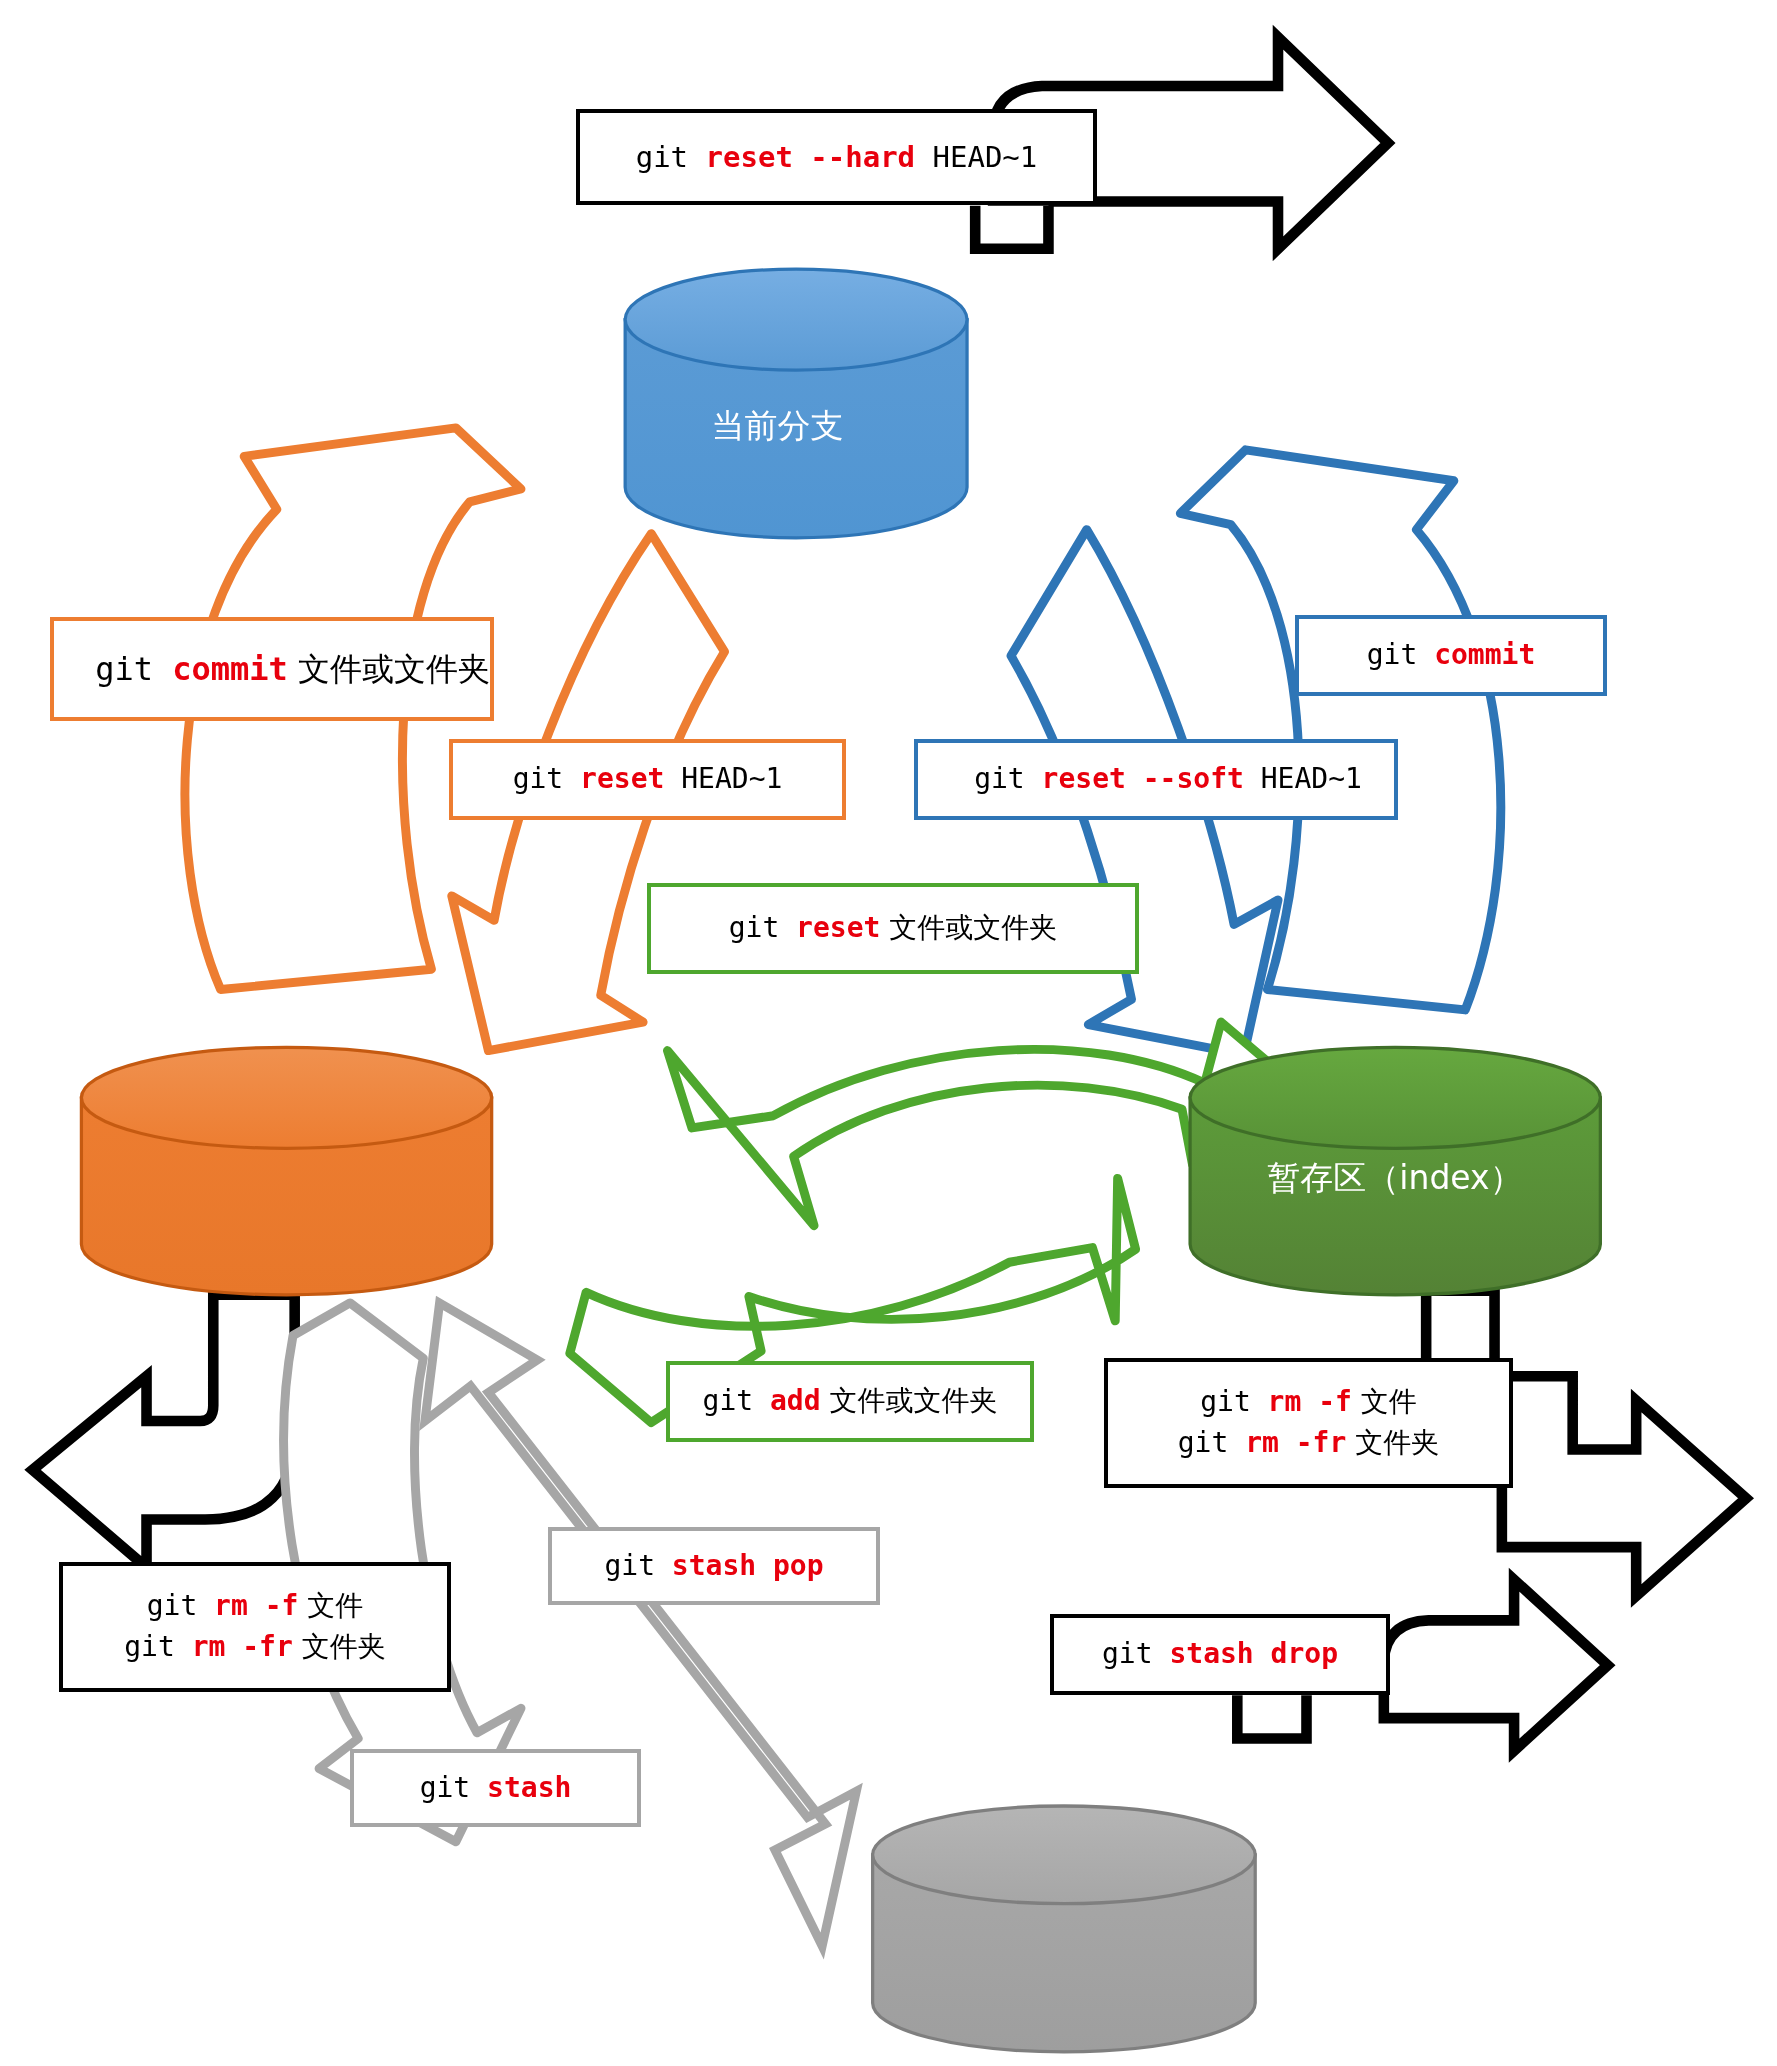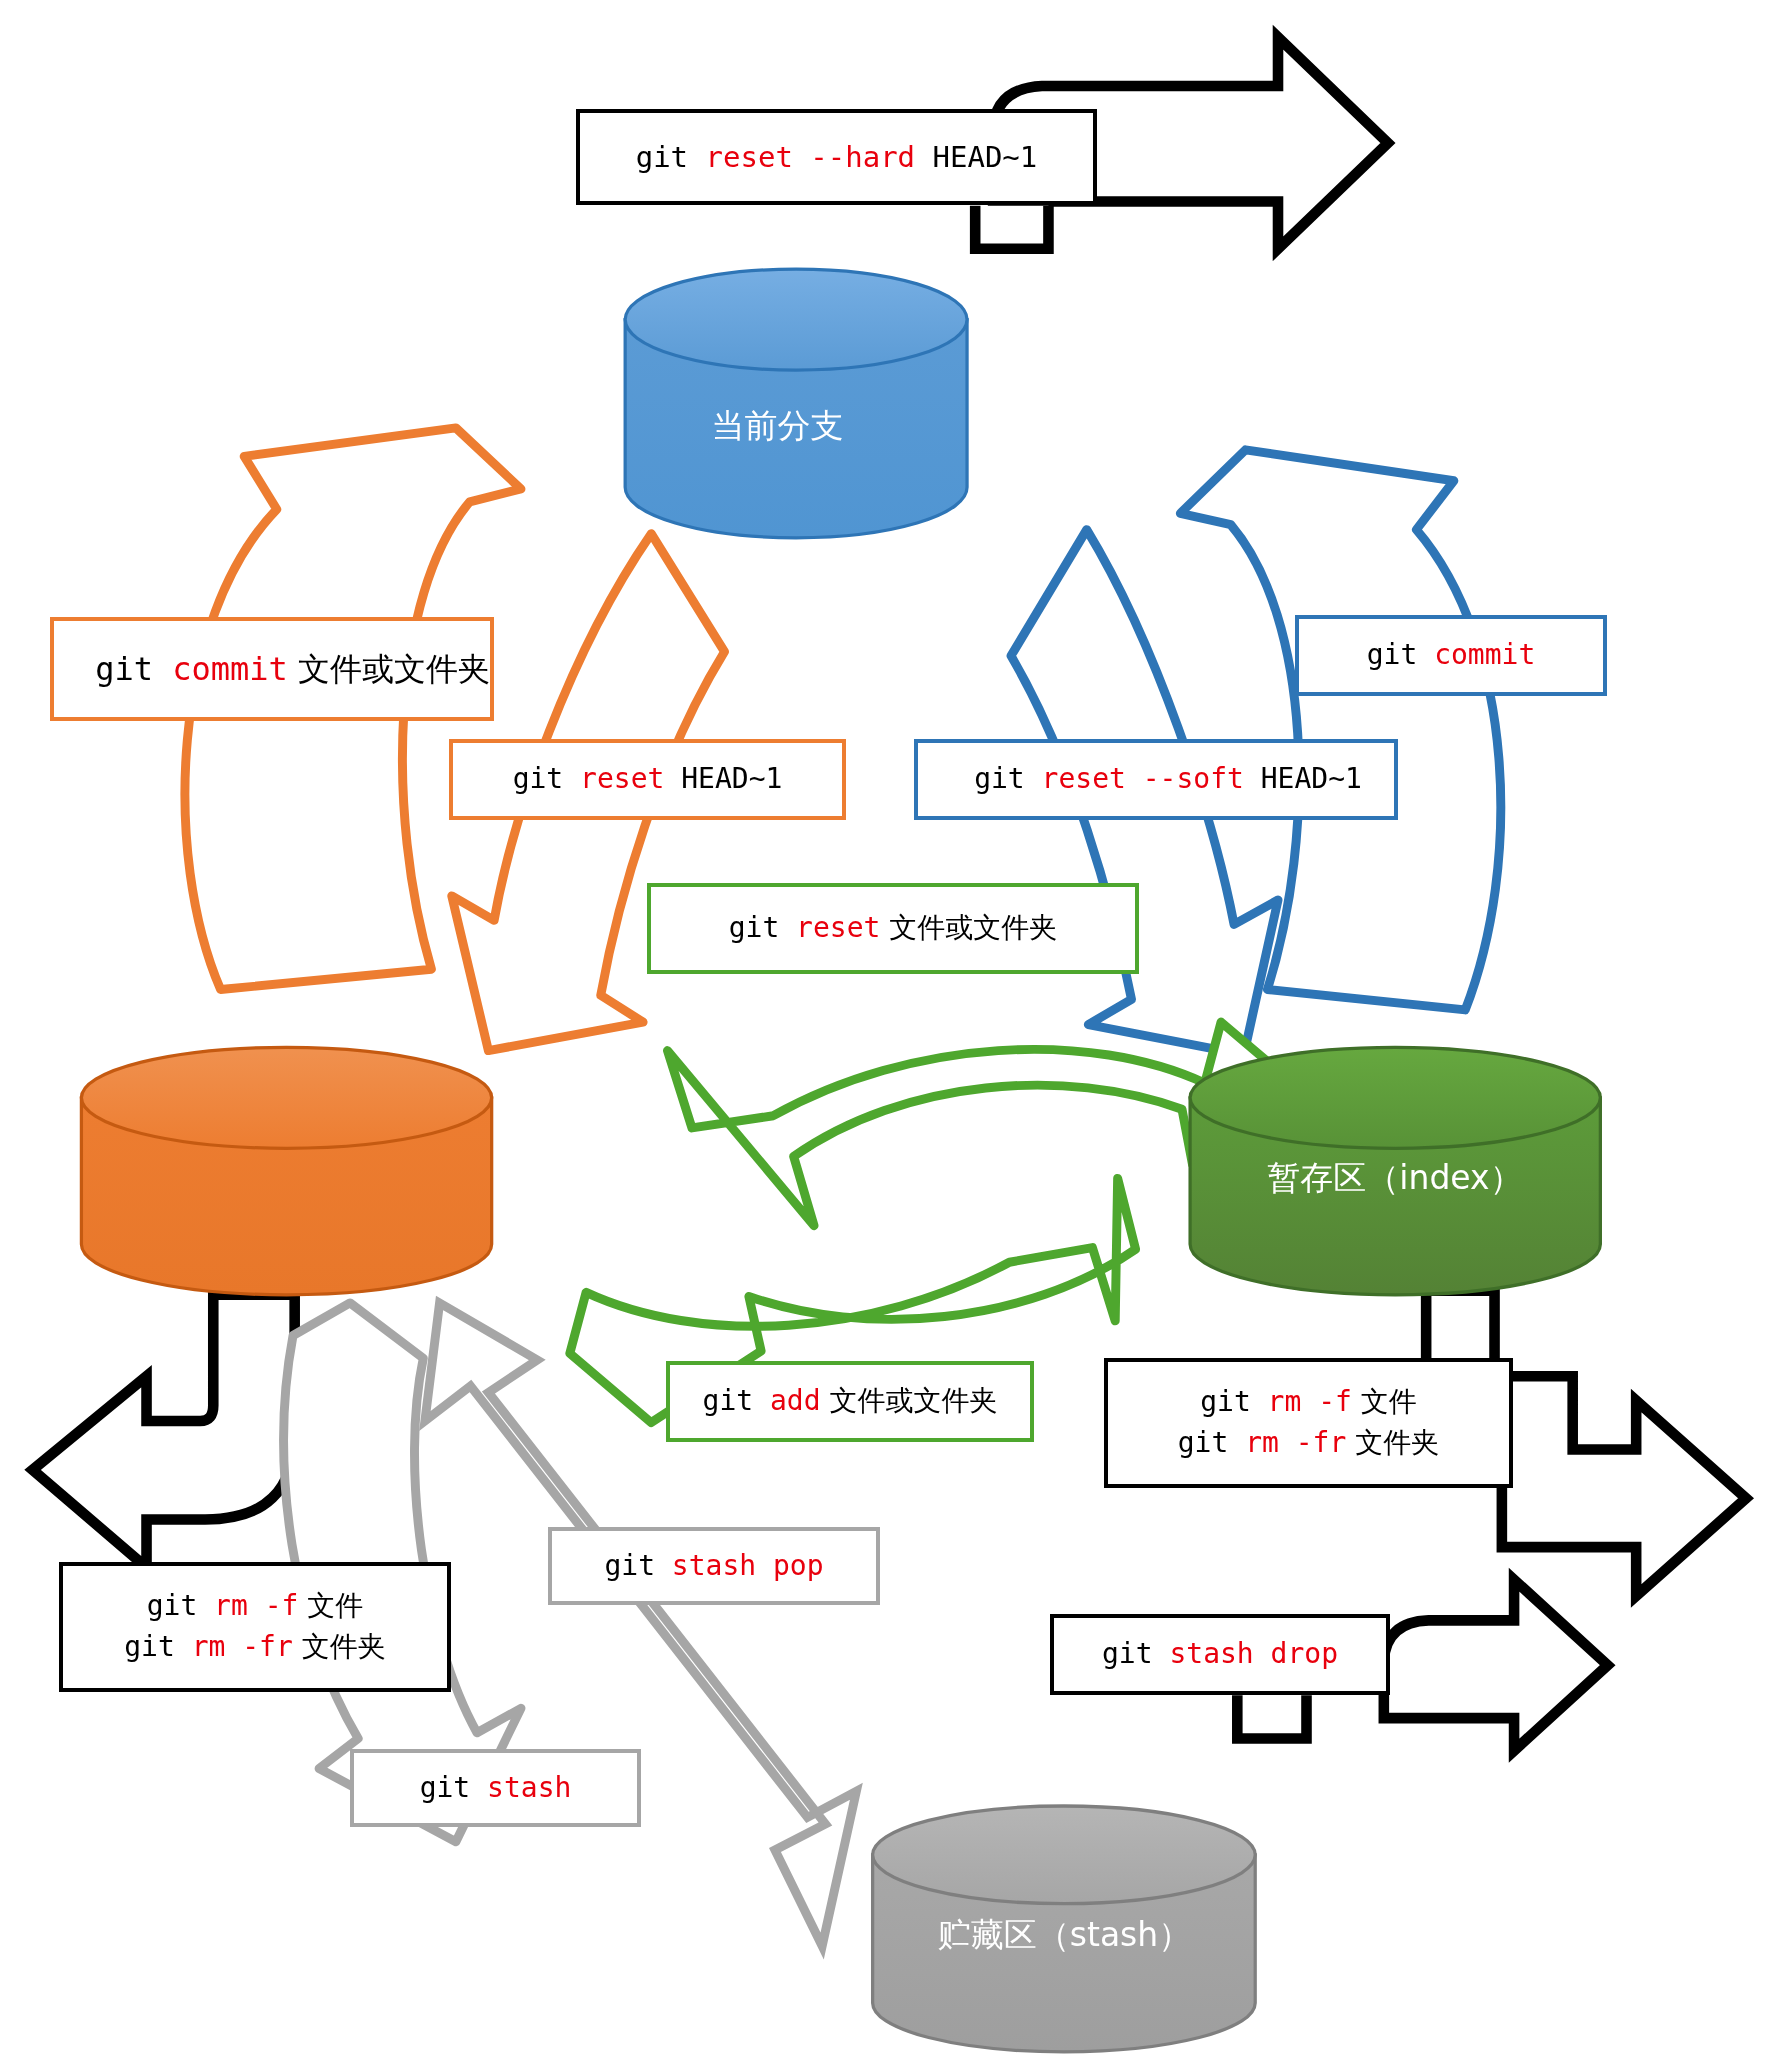--- a/index.html
+++ b/index.html
@@ -6,21 +6,21 @@
   body{width:1777px;height:2067px;font-family:"Liberation Sans",sans-serif;}
   #stage{position:relative;width:1777px;height:2067px;overflow:hidden;background:#fff;}
   svg.layer{position:absolute;left:0;top:0;width:1777px;height:2067px;}
 
   
   .cmdbox{position:absolute;background:#ffffff;box-sizing:border-box;
           display:flex;flex-direction:column;align-items:center;justify-content:center;
           text-align:center;line-height:1.45;}
   .cmdbox .line{white-space:nowrap;}
   .mono{font-family:"DejaVu Sans Mono","Liberation Mono",monospace;}
-  .kw{color:#e8000d;font-weight:normal;}
+  .kw{color:#e8000d;font-weight:bold;}
   .plain{color:#000000;}
   .cjk{font-family:"DejaVu Sans","Liberation Sans",sans-serif;}
 
   .b-black{border:4.9px solid #000000;}
   .b-orange{border:4.9px solid #ED7D31;}
   .b-blue{border:4.9px solid #2E75B6;}
   .b-green{border:4.9px solid #4EA72E;}
   .b-gray{border:4.9px solid #A6A6A6;}
 
   
@@ -187,21 +187,20 @@
       <path d="M1072,2278 L1072,2460 A235,60 0 0 0 1542,2460 L1542,2278 Z" fill="url(#gGryBody)" stroke="#7F7F7F" stroke-width="4"></path>
       <ellipse cx="1307" cy="2278" rx="235" ry="60" fill="url(#gGryTop)" stroke="#7F7F7F" stroke-width="4"></ellipse>
     </g>
   </svg>
 
   <div class="cylLabel" style="left:625px;top:404px;width:305px;font-size:33px;">当前分支</div>
 
 
   <div class="cylLabel" style="left:1190px;top:1156px;width:410px;font-size:33px;">暂存区（index）</div>
 
-  <div class="cylLabel" style="left:873px;top:1913px;width:383px;font-size:33px;">贮藏区（stash）</div>
 
   <div class="cmdbox b-black mono" style="left:576px;top:109px;width:521px;height:96px;font-size:29px;">
       <div class="line"><span class="plain">git </span><span class="kw">reset --hard</span><span class="plain"> HEAD~1</span></div>
     </div>
 
   <div class="cmdbox b-orange mono" style="left:50px;top:617px;width:444px;height:104px;font-size:32px;align-items:flex-end;">
       <div class="line"><span class="plain">git </span><span class="kw">commit</span><span class="cjk plain"> 文件或文件夹</span></div>
     </div>
 
   <div class="cmdbox b-blue mono" style="left:1295px;top:615px;width:312px;height:81px;font-size:28px;">

